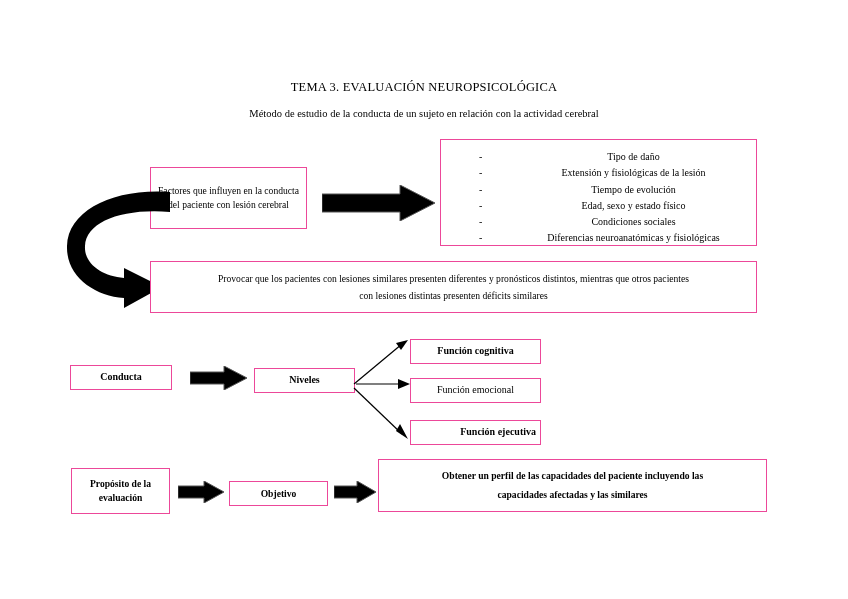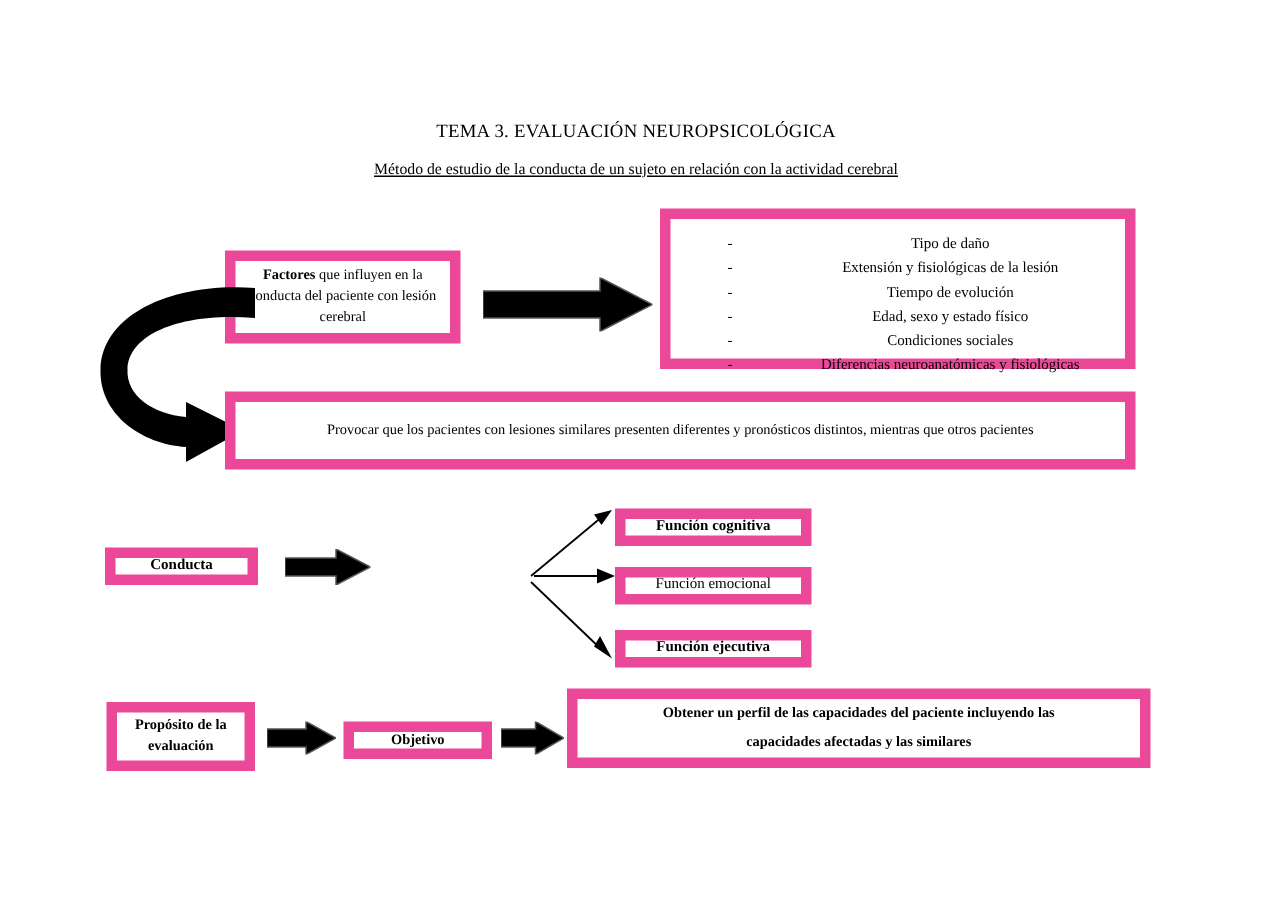--- a/index.html
+++ b/index.html
@@ -24,42 +24,41 @@
     text-align: center;
     font-size: 12.5px;
     font-weight: normal;
     letter-spacing: 0.2px;
   }
   #doc-subtitle {
     left: 0; right: 0; top: 108px;
     text-align: center;
     font-size: 10.5px;
     font-weight: normal;
-    text-decoration: underline;
   }
 
   
   .box {
     box-sizing: border-box;
-    border: 7px solid #ec4899;
+    border: 1px solid #ec4899;
     background: #ffffff;
     display: flex;
     align-items: center;
     justify-content: center;
     text-align: center;
     line-height: 1.45;
   }
   .box .inner { width: 100%; padding: 0 4px; }
 
   
   #box-factores {
     left: 150px; top: 167px; width: 157px; height: 62px;
     font-size: 9.6px;
   }
-  #box-factores b { font-weight: bold; }
+  #box-factores b { font-weight: normal; }
 
   
   #box-factors-list {
     left: 440px; top: 139px; width: 317px; height: 107px;
     display: block;
     padding: 9px 0 0 0;
   }
   #box-factors-list ul {
     margin: 0;
     padding: 0 0 0 38px;
@@ -99,21 +98,21 @@
   #box-fn-cognitiva {
     left: 410px; top: 339px; width: 131px; height: 25px;
     font-size: 10px; font-weight: bold;
   }
   #box-fn-emocional {
     left: 410px; top: 378px; width: 131px; height: 25px;
     font-size: 10px; font-weight: normal;
   }
   #box-fn-ejecutiva {
     left: 410px; top: 420px; width: 131px; height: 25px;
-    font-size: 10px; font-weight: bold;
+    font-size: 10px; font-weight: bold; text-align: right;
   }
 
   
   #box-proposito {
     left: 71px; top: 468px; width: 99px; height: 46px;
     font-size: 9.6px; font-weight: bold; align-items: center;
   }
   #box-objetivo {
     left: 229px; top: 481px; width: 99px; height: 25px;
     font-size: 9.6px; font-weight: bold; font-family: Liberation Serif, serif;
@@ -177,31 +176,35 @@
              L 62,82
              L 62,92
              C 40,90 22,78 23,60
              C 24,36 60,22 108,26
              Z" fill="#000000"></path>
   </svg>
 
   <div class="abs box" id="box-consequence">
     <div class="inner">
       <span>Provocar que los pacientes con lesiones similares presenten diferentes y pronósticos distintos, mientras que otros pacientes</span>
+      <span class="l2">con lesiones distintas presenten déficits similares</span>
     </div>
   </div>
 
   <div class="abs box" id="box-conducta">
     <div class="inner">Conducta</div>
   </div>
 
   <svg class="abs block-arrow" id="arrow-conducta-niveles" viewBox="0 0 57 24">
     <polygon points="0,6 34,6 34,0 57,12 34,24 34,18 0,18" fill="#000000" stroke="#555555" stroke-width="1"></polygon>
   </svg>
 
+  <div class="abs box" id="box-niveles">
+    <div class="inner">Niveles</div>
+  </div>
 
   <svg class="abs" id="fan-arrows" viewBox="0 0 62 112">
     <g stroke="#000000" stroke-width="1.2" fill="none">
       <line x1="2" y1="50" x2="50" y2="10"></line>
       <line x1="4" y1="50" x2="52" y2="50"></line>
       <line x1="2" y1="54" x2="50" y2="100"></line>
     </g>
     <polygon points="56,6 44,9 49,16" fill="#000000"></polygon>
     <polygon points="58,50 46,45 46,55" fill="#000000"></polygon>
     <polygon points="56,105 44,97 48,90" fill="#000000"></polygon>

